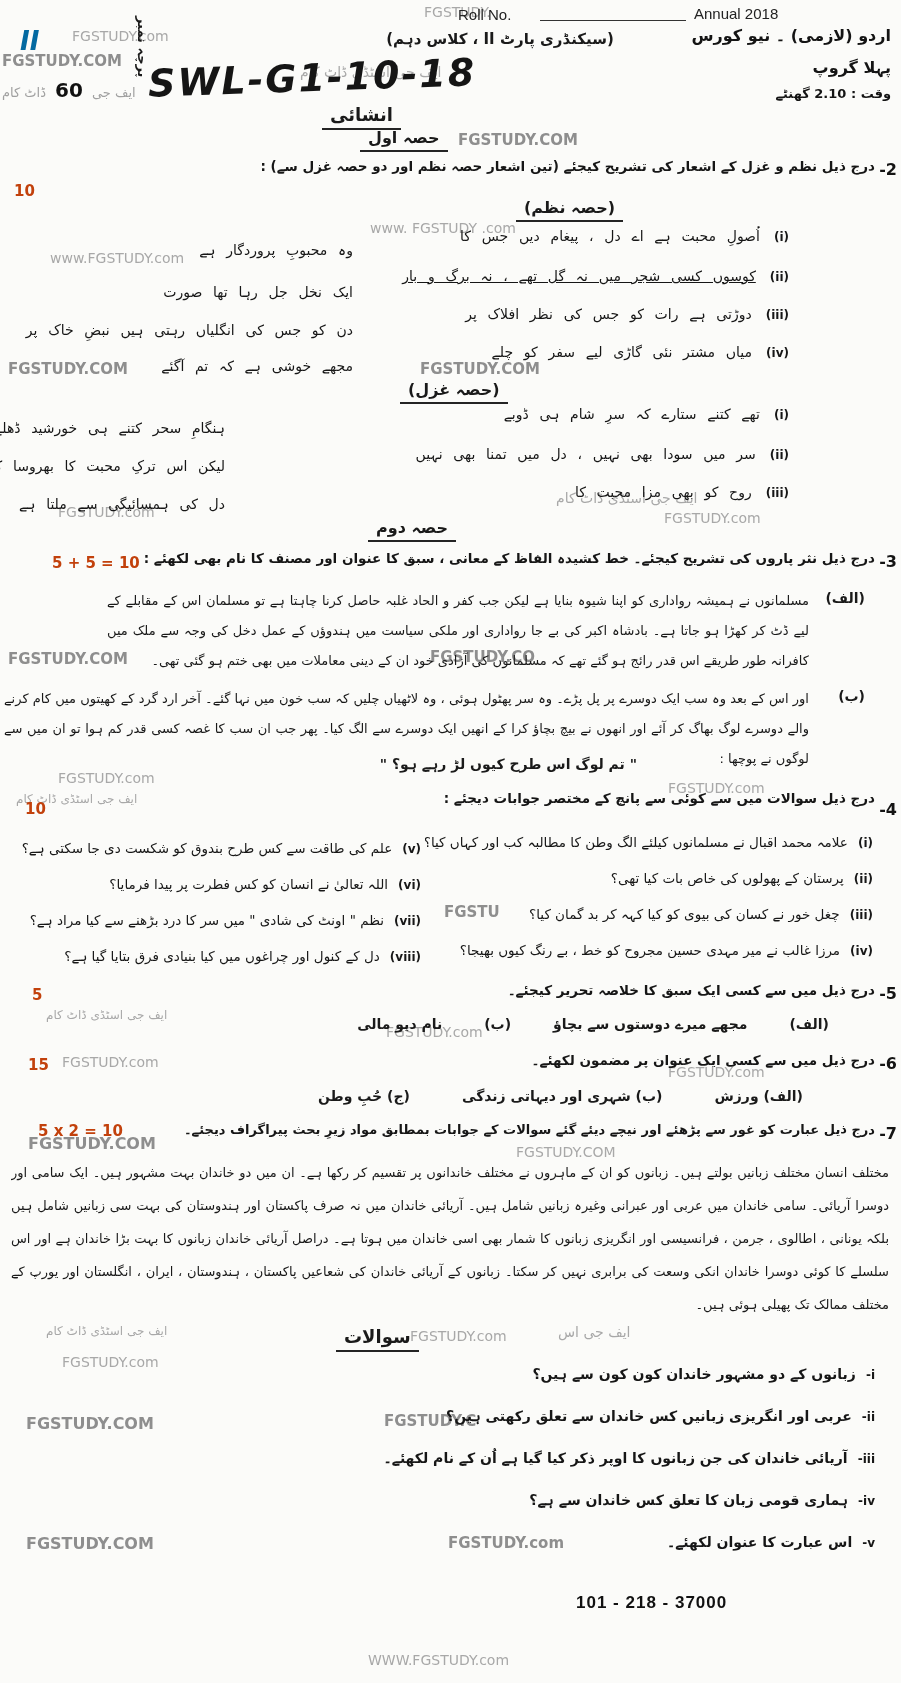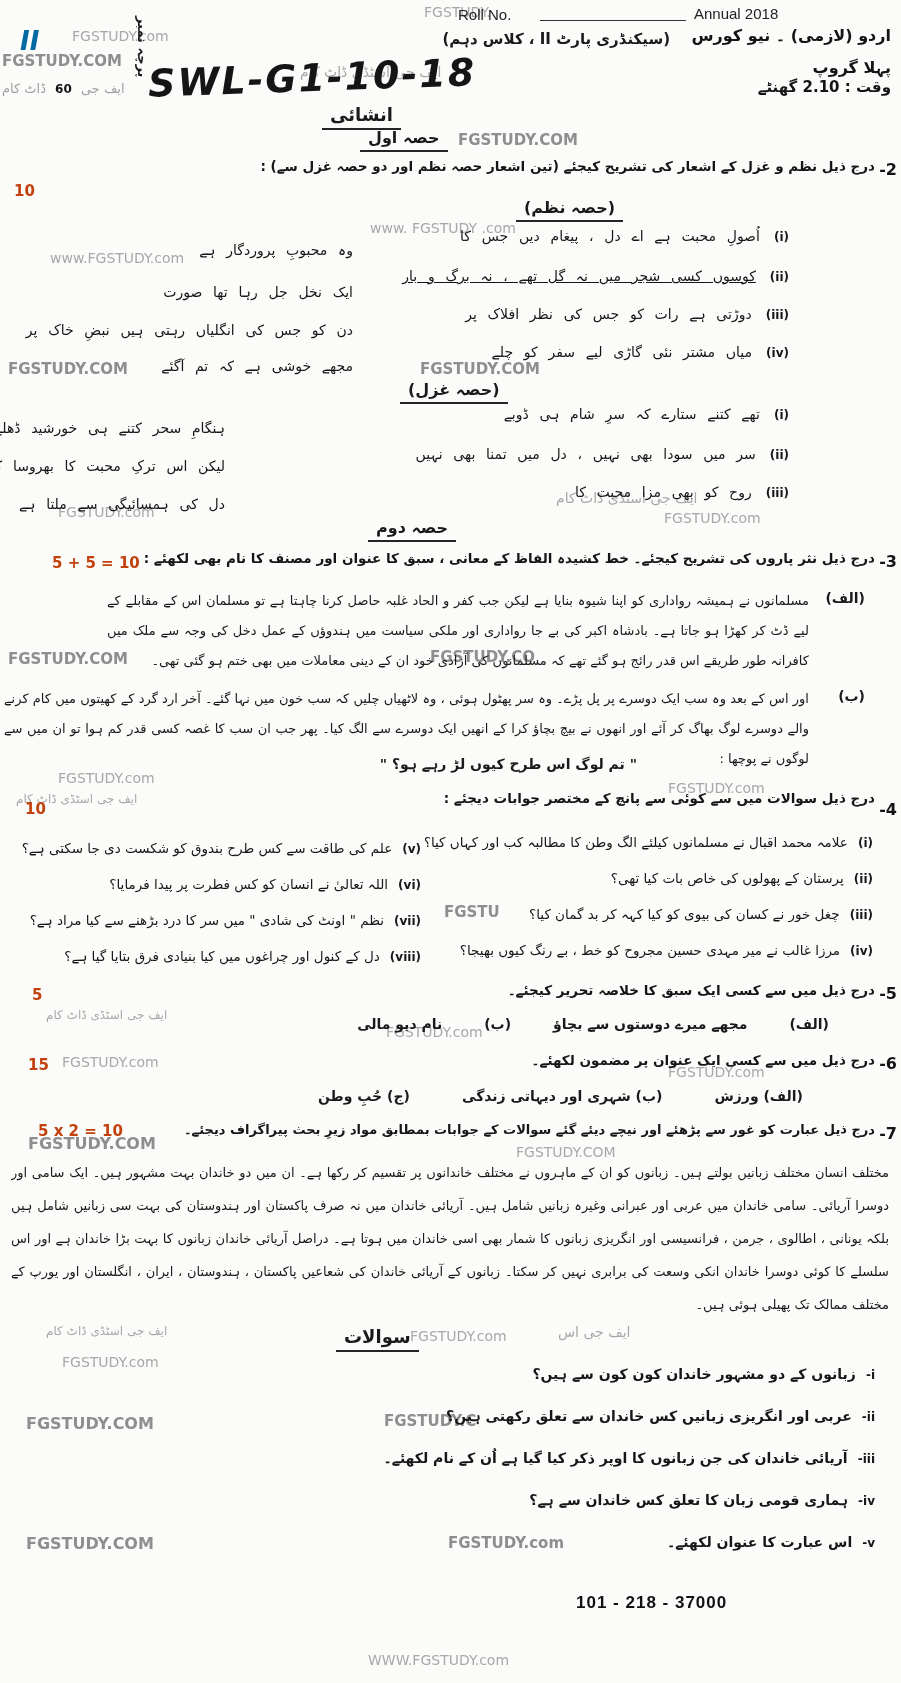--- a/index.html
+++ b/index.html
@@ -7,21 +7,21 @@
   body { font-family:"DejaVu Sans", sans-serif; }
   .page { position:relative; width:901px; height:1683px; background:#fbfbf9; color:#1a1a1a; overflow:hidden; }
 
   
   .wm  { position:absolute; color:#a8a8a8; font-size:14px; white-space:nowrap; font-family:"DejaVu Sans",sans-serif; }
   .wmb { font-weight:bold; color:#8e8e8e; font-size:15px; }
   .wmu { direction:rtl; }
 
   .latin { position:absolute; font-size:15px; color:#222; font-family:"Liberation Sans","DejaVu Sans",sans-serif; }
   .rhead { position:absolute; right:10px; direction:rtl; font-weight:bold; font-size:16px; white-space:nowrap; color:#141414; }
-  .cline { position:absolute; left:330px; top:30px; width:340px; direction:rtl; font-weight:bold; font-size:15px; }
+  .cline { position:absolute; left:330px; top:30px; width:340px; text-align:center; direction:rtl; font-weight:bold; font-size:15px; }
   .code  { position:absolute; left:148px; top:56px; font-size:38px; font-weight:bold; font-style:italic; letter-spacing:2px; transform:rotate(-2deg); color:#151515; }
   .hii   { position:absolute; left:20px; top:26px; font-size:26px; font-weight:bold; font-style:italic; color:#0369a1; }
   .vert  { position:absolute; left:150px; top:16px; transform:rotate(90deg); transform-origin:left top; direction:rtl; font-weight:bold; font-size:13px; white-space:nowrap; }
   .wm-inline { color:#a0a0a0; font-size:13px; }
 
   .center-heading { position:absolute; text-align:left; font-weight:bold; font-size:16px; direction:rtl; }
   .hu { display:inline-block; border-bottom:2px solid #242424; padding:0 8px 3px; }
 
   .qno    { position:absolute; right:4px; font-weight:bold; font-size:16px; direction:ltr; color:#141414; }
   .qtext  { position:absolute; right:26px; direction:rtl; font-size:13.5px; font-weight:600; white-space:nowrap; color:#161616; }
@@ -90,33 +90,33 @@
       <div class="wm wmb" style="left: 448px; top: 1534px;">FGSTUDY.com</div>
       <div class="wm" style="left: 368px; top: 1652px;">WWW.FGSTUDY.com</div>
     </div>
 
   <div class="latin" style="left:458px; top:6px;">Roll No.</div>
   <div style="position:absolute; left:540px; top:20px; width:146px; border-bottom:1.5px solid #333;"></div>
   <div class="latin" style="left:694px; top:5px;">Annual 2018</div>
 
   <div class="rhead" style="top:26px;">اردو (لازمی) ۔ نیو کورس</div>
   <div class="rhead" style="top:58px;">پہلا گروپ</div>
-  <div class="rhead" style="top:78px; font-size:15px;margin-left:19px;">وقت : 2.10 گھنٹے</div>
+  <div class="rhead" style="top:86px; font-size:13px;margin-left:19px;">وقت : 2.10 گھنٹے</div>
 
   <div class="cline">(سیکنڈری پارٹ II ، کلاس دہم)</div>
   <div class="code">SWL-G1-10-18</div>
   <div class="center-heading" style="left:322px; top:104px; width:100px; font-size:18px;">
     <span class="hu">انشائی</span>
   </div>
 
   <div class="hii">II</div>
   <div class="vert">پرچہ نمبر</div>
   <div style="position:absolute; left:2px; top:78px; direction:ltr; white-space:nowrap;">
     <span class="wm-inline">ایف جی</span>
-    <span style="font-weight:bold; font-size:12px; color:#111; margin:0 4px;">60</span>
+    <span style="font-weight:bold; font-size:20px; color:#111; margin:0 4px;">60</span>
     <span class="wm-inline">ڈاٹ کام</span>
   </div>
 
   <div class="center-heading" style="left:360px; top:128px; width:100px;">
     <span class="hu">حصہ اول</span>
   </div>
 
   <div class="qno" style="top:160px;">-2</div>
   <div class="qtext" style="top:158px;">درج ذیل نظم و غزل کے اشعار کی تشریح کیجئے (تین اشعار حصہ نظم اور دو حصہ غزل سے) :</div>
   <div class="qmarks" style="left:14px; top:182px;">10</div>

